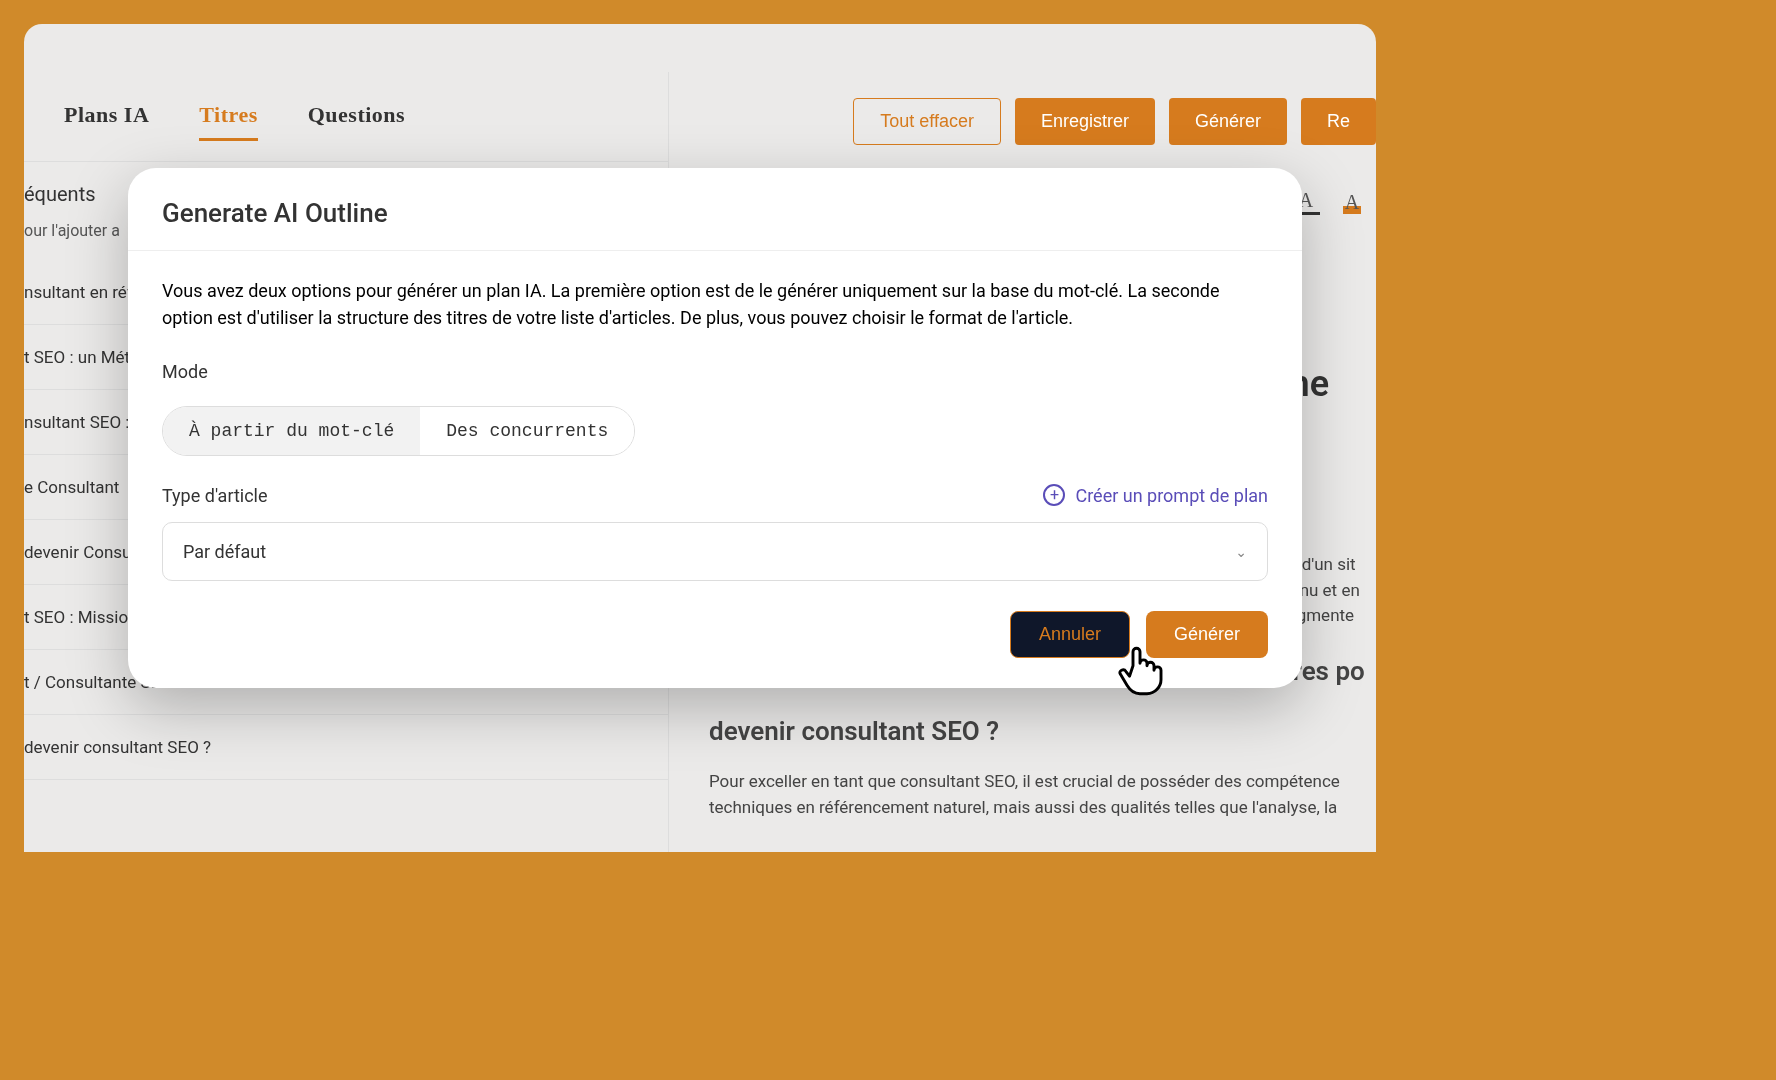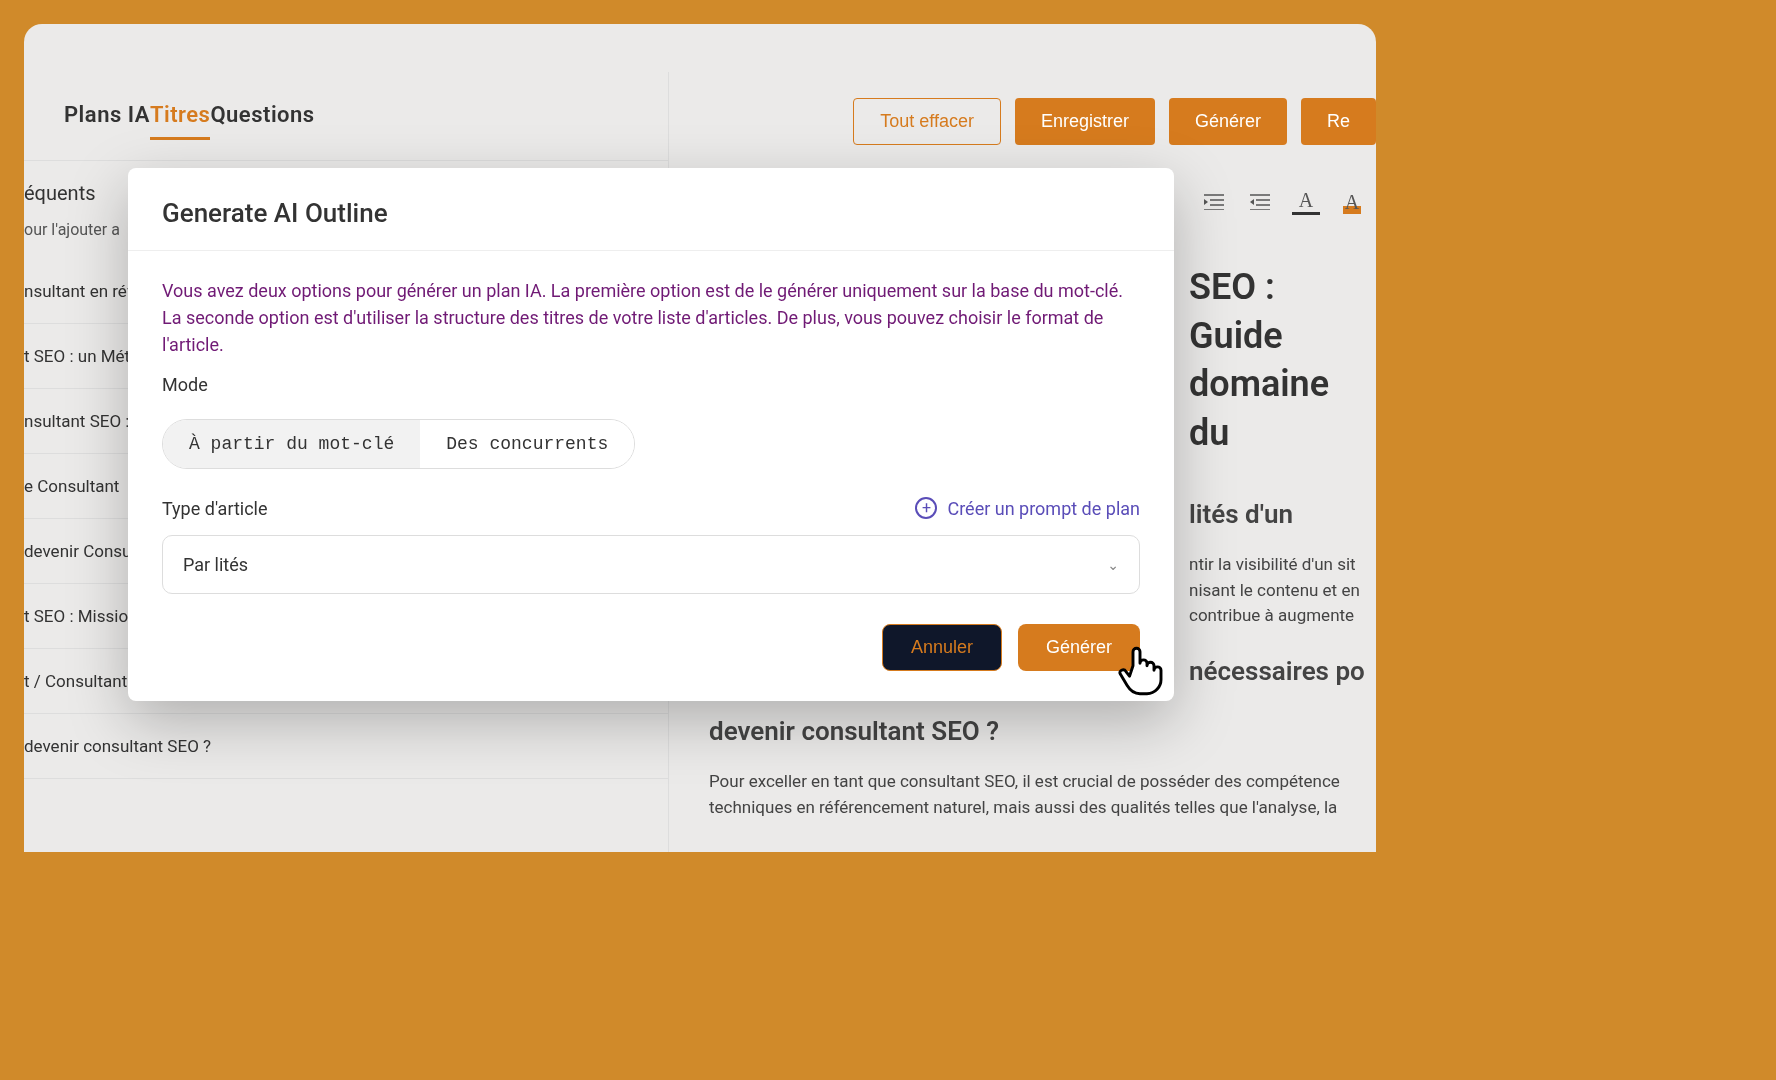--- a/index.html
+++ b/index.html
@@ -27,22 +27,24 @@
     padding-top: 48px;
   }
   .left-panel {
     width: 645px;
     border-right: 1px solid #ddd;
     background: #ebeae9;
     padding: 0;
   }
   .tabs {
     display: flex;
+    gap: 50px;
     padding: 30px 40px 20px 40px;
     border-bottom: 1px solid #ddd;
+    font-family: Liberation Serif, serif;
   }
   .tab {
     font-size: 22px;
     font-weight: 600;
     color: #333;
     letter-spacing: 0.5px;
     cursor: pointer;
     padding-bottom: 10px;
   }
   .tab.active {
@@ -130,43 +132,43 @@
     position: absolute;
     inset: 0;
     display: flex;
     align-items: flex-start;
     justify-content: center;
   }
   .modal {
     position: absolute;
     top: 168px;
     left: 128px;
-    width: 1046px;
+    width: 1174px;
     background: #fff;
-    border-radius: 8px;
+    border-radius: 28px;
     box-shadow: 0 20px 60px rgba(0,0,0,0.25);
     padding: 0;
   }
   .modal-header {
     padding: 30px 34px 22px 34px;
     border-bottom: 1px solid #eee;
   }
   .modal-title {
     font-size: 26px;
     font-weight: 500;
     color: #333;
   }
   .modal-body {
     padding: 26px 34px 30px 34px;
   }
   .modal-desc {
     font-size: 18px;
-    color: #701a75;
+    color: #000000;
     line-height: 1.5;
-    margin-bottom: 16px;
+    margin-bottom: 30px;
   }
   .field-label {
     font-size: 18px;
     color: #333;
     margin-bottom: 24px;
   }
   .segmented {
     display: inline-flex;
     border: 1px solid #ddd;
     border-radius: 28px;
@@ -357,21 +359,21 @@
 
       <div class="type-row">
         <div class="field-label" style="margin-bottom:0;">Type d'article</div>
         <div class="create-prompt">
           <span class="plus-circle">+</span>
           <span>Créer un prompt de plan</span>
         </div>
       </div>
 
       <div class="select">
-        <span>Par lités</span>
+        <span>Par défaut</span>
         <span class="chevron">⌄</span>
       </div>
 
       <div class="modal-footer">
         <button class="btn-outline-orange-sm">Annuler</button>
         <button class="btn-orange-sm">Générer</button>
       </div>
     </div>
   </div>
 

